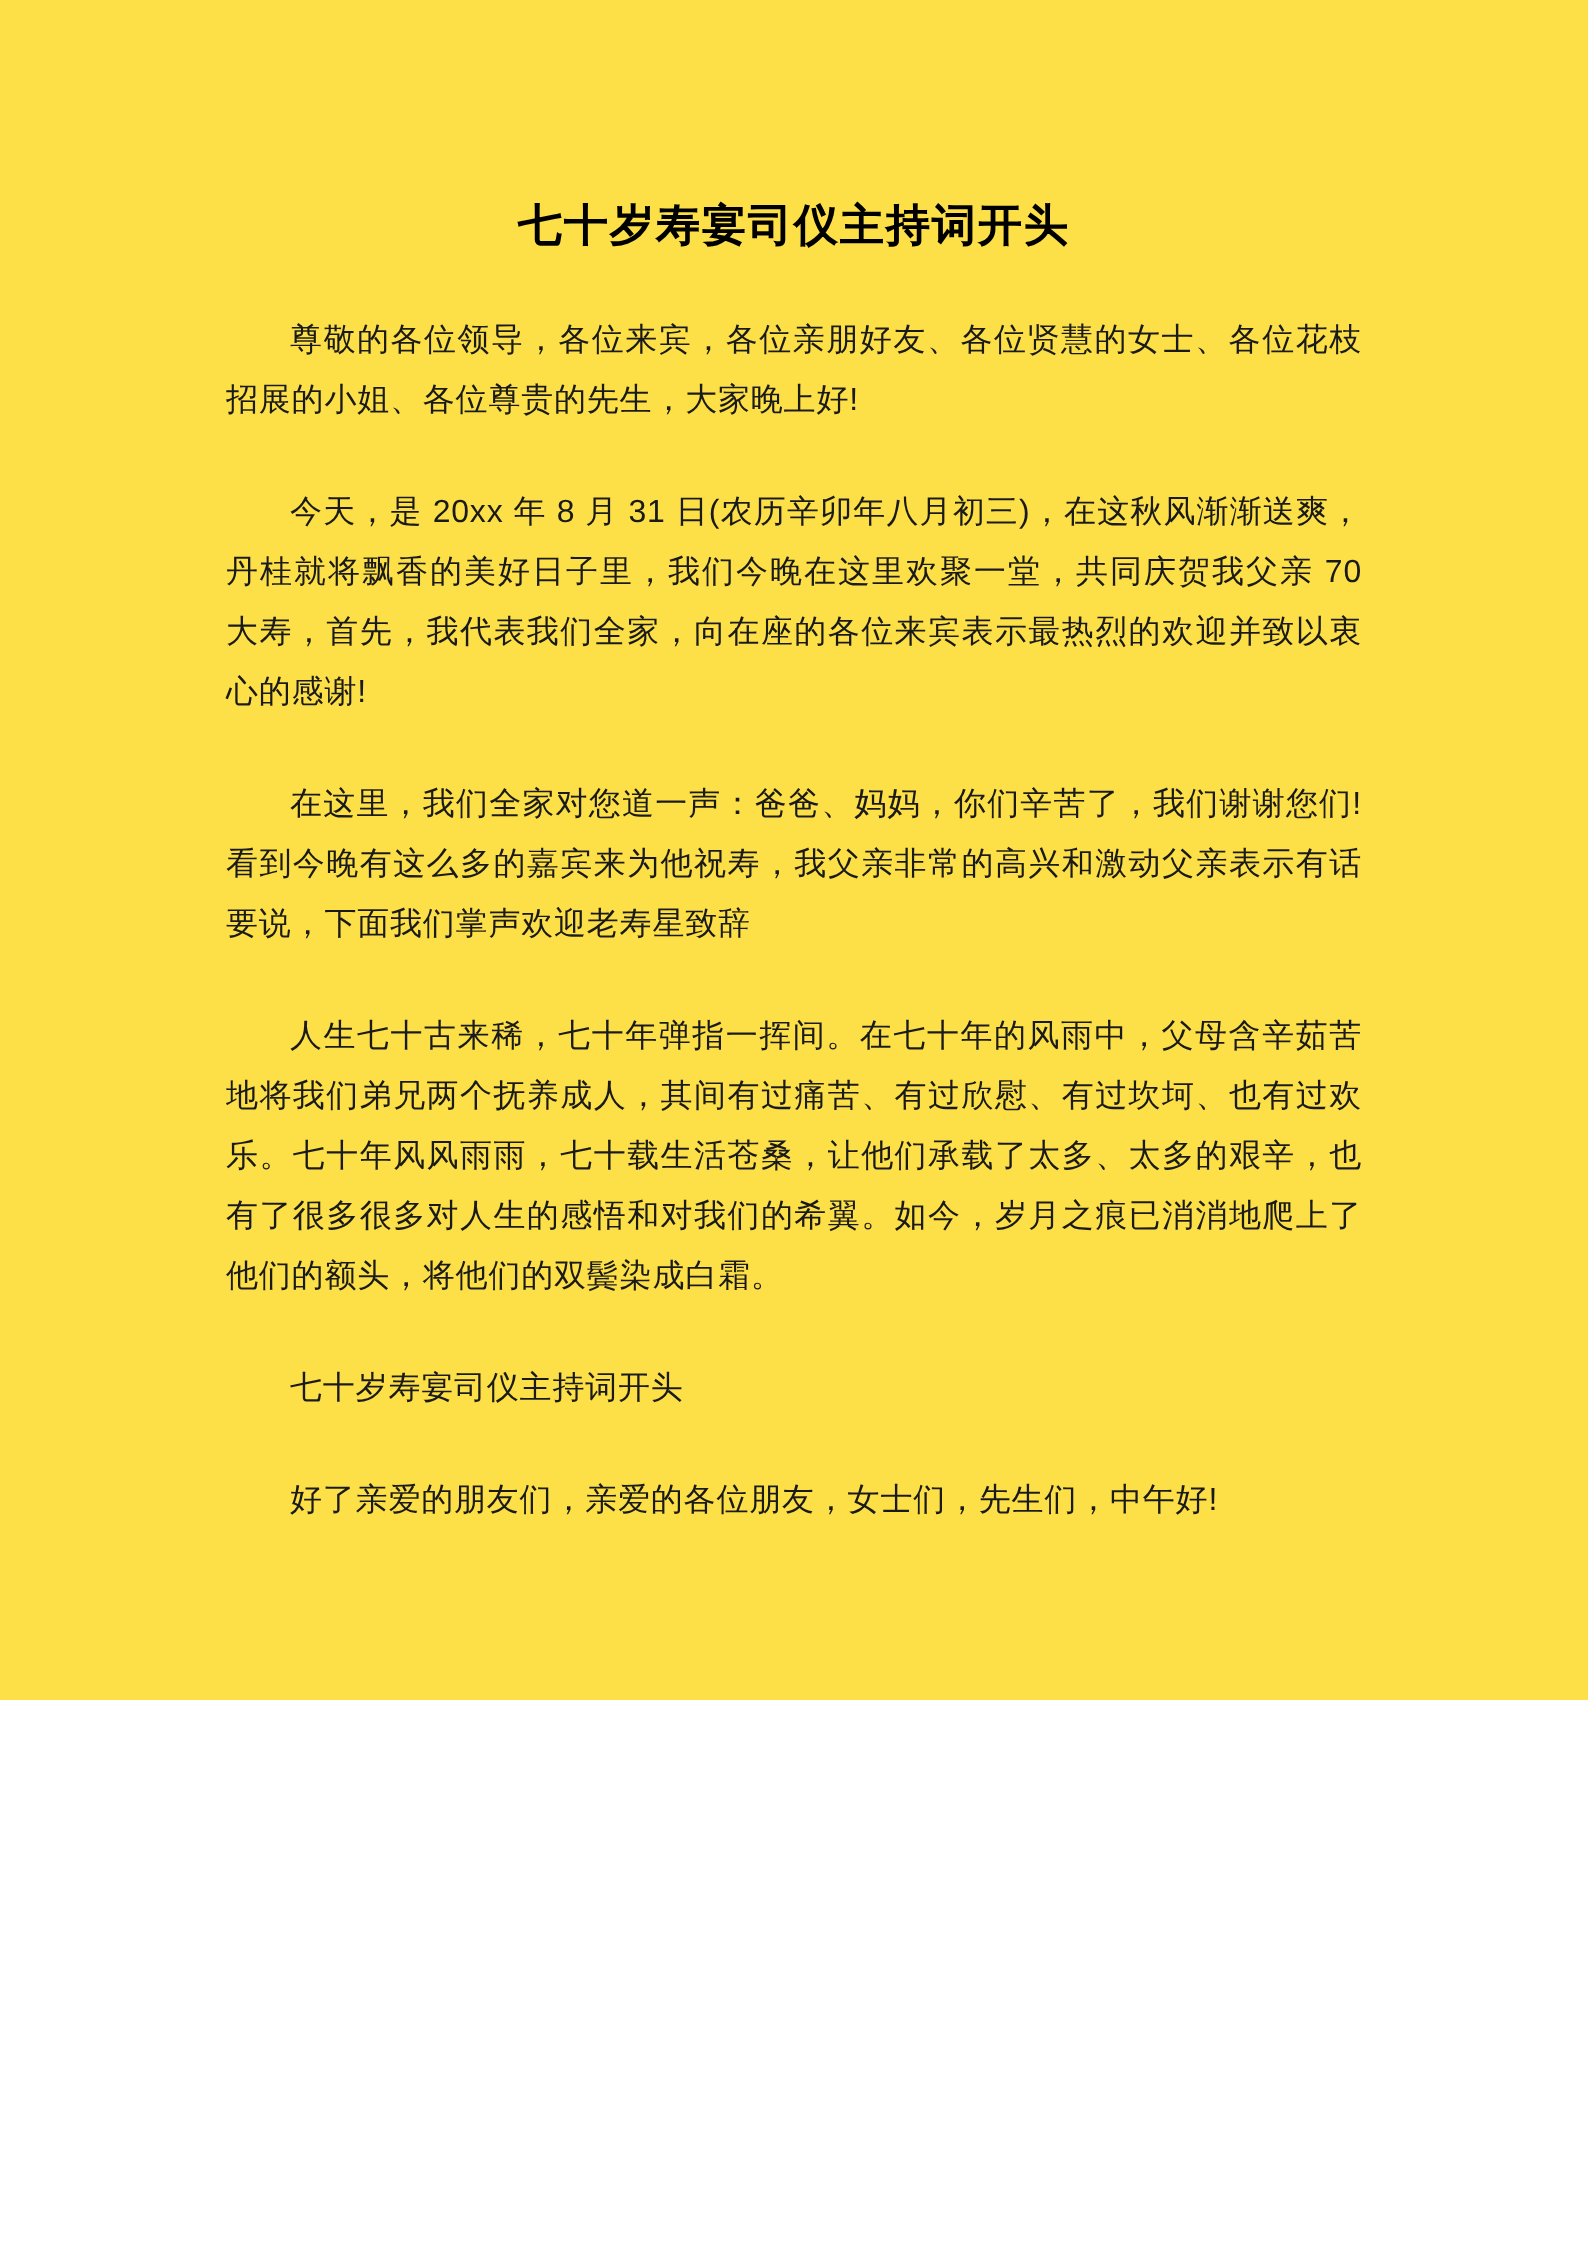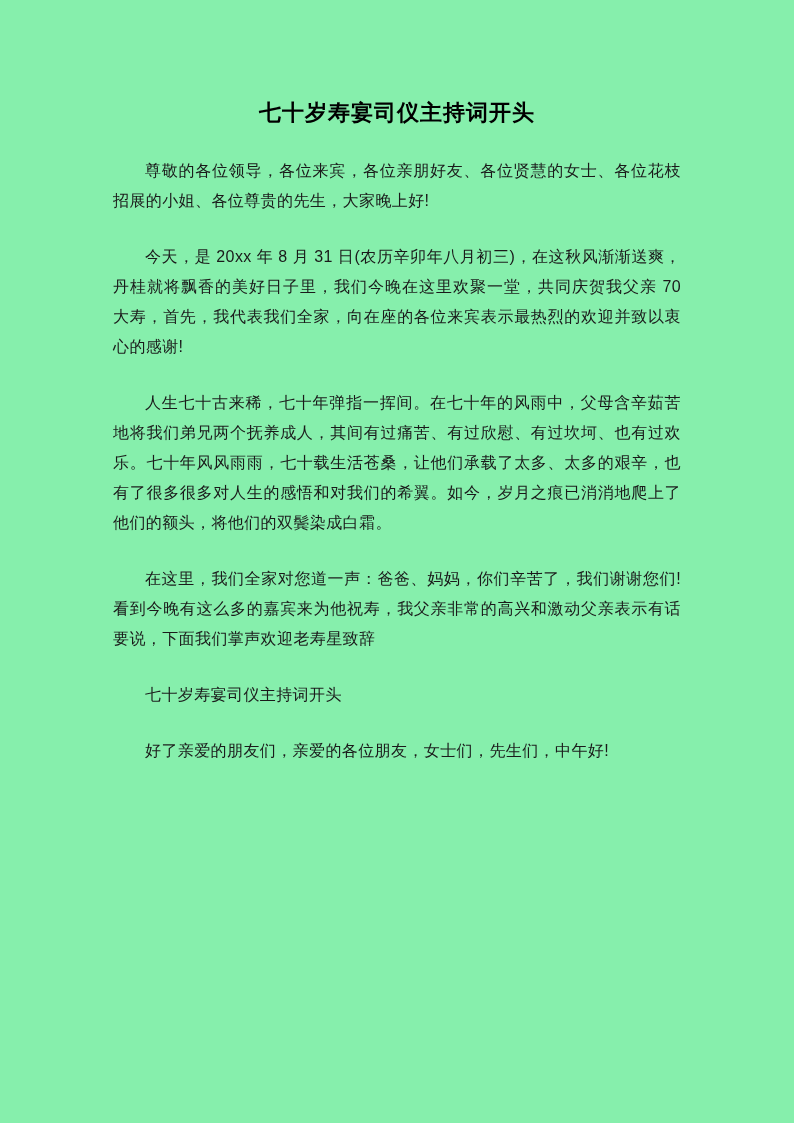--- a/index.html
+++ b/index.html
@@ -3,23 +3,23 @@
   <meta charset="utf-8">
   <style>
     html, body {
       margin: 0;
       padding: 0;
       background: #ffffff;
     }
     .page {
       position: relative;
       width: 794px;
-      height: 1123px;
+      height: 850px;
       margin: 0 auto;
-      background: #86efac;
+      background: #fde047;
       box-sizing: border-box;
       padding: 98px 113px 40px 113px;
       font-family: "Liberation Sans", "DejaVu Sans", sans-serif;
       color: #1a1a1a;
       overflow: hidden;
     }
     .doc-title {
       font-size: 22px;
       font-weight: bold;
       text-align: center;
@@ -44,18 +44,18 @@
   </style>
 </head>
 <body>
 
 <div class="page">
   <h1 class="doc-title">七十岁寿宴司仪主持词开头</h1>
 
   <div class="doc-body">
     <p>尊敬的各位领导，各位来宾，各位亲朋好友、各位贤慧的女士、各位花枝招展的小姐、各位尊贵的先生，大家晚上好!</p>
     <p>今天，是 20xx 年 8 月 31 日(农历辛卯年八月初三)，在这秋风渐渐送爽，丹桂就将飘香的美好日子里，我们今晚在这里欢聚一堂，共同庆贺我父亲 70 大寿，首先，我代表我们全家，向在座的各位来宾表示最热烈的欢迎并致以衷心的感谢!</p>
+    <p>在这里，我们全家对您道一声：爸爸、妈妈，你们辛苦了，我们谢谢您们!看到今晚有这么多的嘉宾来为他祝寿，我父亲非常的高兴和激动父亲表示有话要说，下面我们掌声欢迎老寿星致辞</p>
     <p>人生七十古来稀，七十年弹指一挥间。在七十年的风雨中，父母含辛茹苦地将我们弟兄两个抚养成人，其间有过痛苦、有过欣慰、有过坎坷、也有过欢乐。七十年风风雨雨，七十载生活苍桑，让他们承载了太多、太多的艰辛，也有了很多很多对人生的感悟和对我们的希翼。如今，岁月之痕已消消地爬上了他们的额头，将他们的双鬓染成白霜。</p>
-    <p>在这里，我们全家对您道一声：爸爸、妈妈，你们辛苦了，我们谢谢您们!看到今晚有这么多的嘉宾来为他祝寿，我父亲非常的高兴和激动父亲表示有话要说，下面我们掌声欢迎老寿星致辞</p>
     <p>七十岁寿宴司仪主持词开头</p>
     <p>好了亲爱的朋友们，亲爱的各位朋友，女士们，先生们，中午好!</p>
   </div>
 </div>
 
 </body></html>

